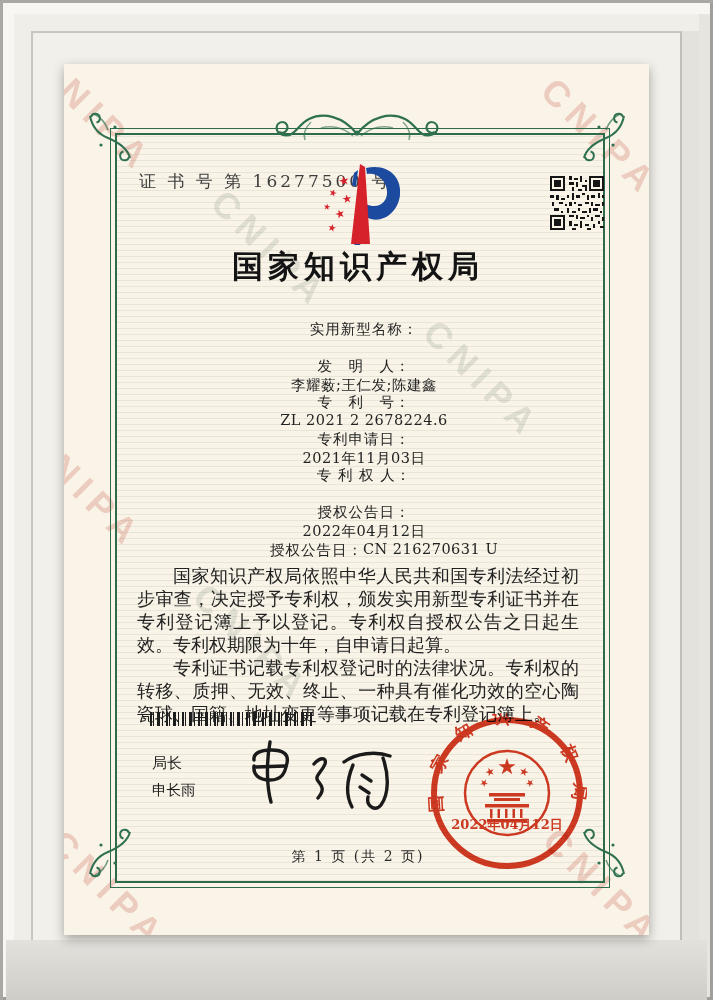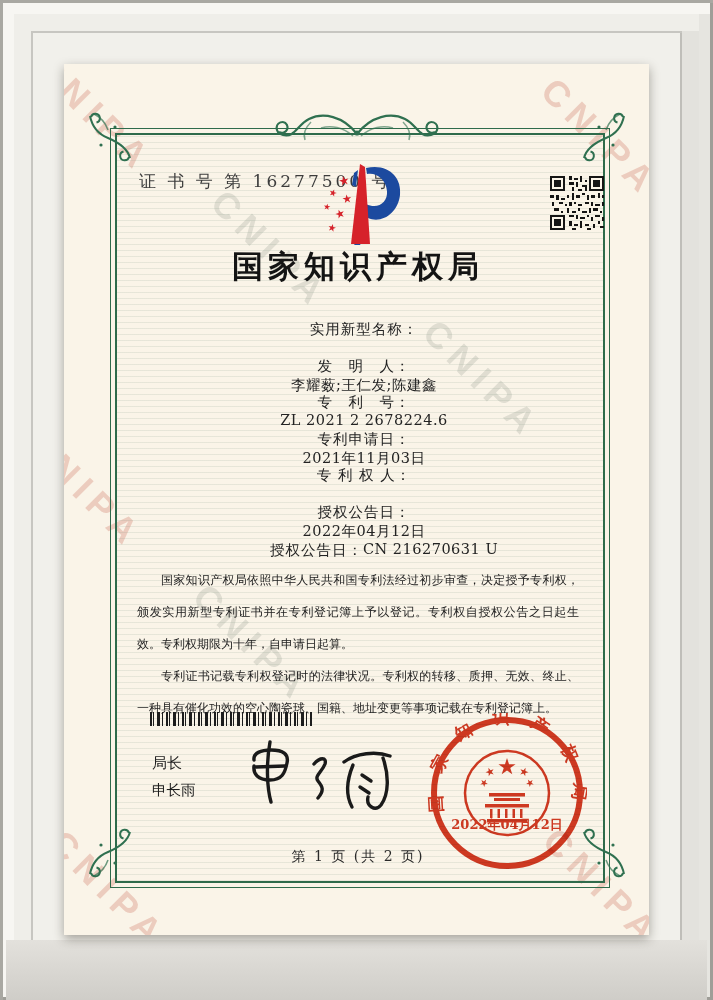--- a/index.html
+++ b/index.html
@@ -32,21 +32,21 @@
   .certno{position:absolute;left:75px;top:106px;font-size:17px;letter-spacing:3px;color:#3c3c3c;}
   .logo{position:absolute;left:240px;top:96px;}
   .qr{position:absolute;left:486px;top:112px;}
   .title{position:absolute;left:51px;width:486px;top:182px;text-align:center;
     font-size:31px;font-weight:700;letter-spacing:5px;color:#141414;}
   .fields{position:absolute;left:75px;top:256px;width:450px;}
   .frow{height:36.6px;font-size:14.5px;color:#232323;display:flex;align-items:center;white-space:nowrap;flex-direction:column;}
   .flab{letter-spacing:1px;}
   .fval{letter-spacing:.5px;}
   .pair2{margin-left:40px;display:flex;}
-  .paras{position:absolute;left:73px;top:500px;width:442px;font-size:12px;line-height:32px;
+  .paras{position:absolute;left:73px;top:500px;width:442px;font-size:18px;line-height:23px;
     color:#222;text-align:justify;}
   .paras p{margin:0;text-indent:2em;}
   .barcode{position:absolute;left:86px;top:648px;width:163px;height:14px;
     background:repeating-linear-gradient(90deg,#1d1d1d 0 2px,rgba(0,0,0,0) 2px 3px,#1d1d1d 3px 4px,
       rgba(0,0,0,0) 4px 7px,#1d1d1d 7px 10px,rgba(0,0,0,0) 10px 12px,#1d1d1d 12px 13px,rgba(0,0,0,0) 13px 16px);}
   .signer-title{position:absolute;left:88px;top:690px;font-size:15px;color:#1c1c1c;}
   .signer-name{position:absolute;left:88px;top:717px;font-size:14.5px;color:#1c1c1c;}
   .sig{position:absolute;left:176px;top:666px;}
   .seal{position:absolute;left:363px;top:649px;mix-blend-mode:multiply;opacity:.95;}
   .pageinfo{position:absolute;left:51px;width:486px;top:784px;text-align:center;

